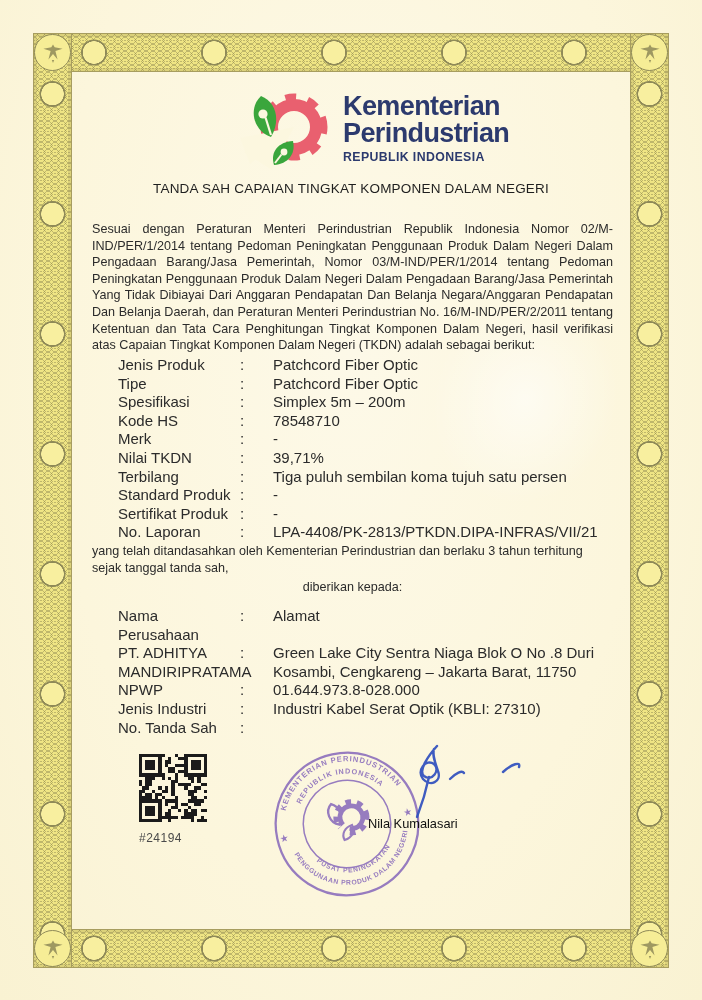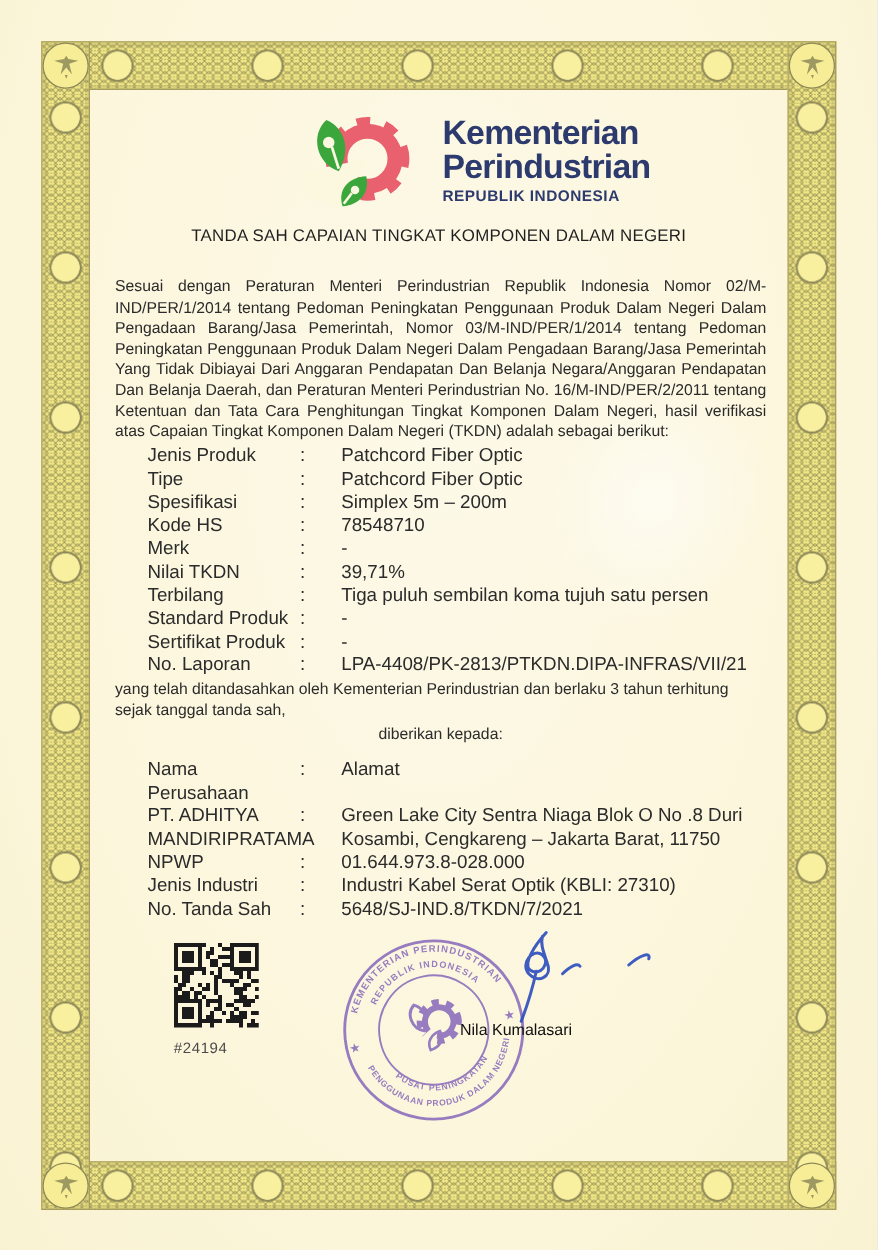--- a/index.html
+++ b/index.html
@@ -39,21 +39,21 @@
   }
   .c-tl{left:34px;top:34px}.c-tr{right:34px;top:34px}
   .c-bl{left:34px;bottom:33px}.c-br{right:34px;bottom:33px}
   .corner svg{width:24px;height:24px;fill:#8f8a58;opacity:.85}
   .watermark{
     position:absolute;left:430px;top:290px;width:190px;height:220px;z-index:1;
     background:radial-gradient(ellipse at center, rgba(255,255,255,.55) 0%, rgba(255,255,255,0) 68%);
     transform:rotate(18deg);pointer-events:none;
   }
   
-  .logo{position:absolute;left:238px;top:90px;display:flex;gap:24px;align-items:flex-start;z-index:3}
+  .logo{position:absolute;left:238px;top:90px;display:flex;gap:13px;align-items:flex-start;z-index:3}
   .logo-icon{width:92px;height:80px}
   .logo-text{color:#2c3a6e;padding-top:3px}
   .logo-l1,.logo-l2{font-size:27px;line-height:27px;font-weight:600;letter-spacing:-0.6px}
   .logo-l3{font-size:12.3px;font-weight:bold;letter-spacing:.4px;margin-top:3px}
   
   .title{position:absolute;left:0;right:0;top:181px;text-align:center;
     font-size:13.5px;font-weight:normal;letter-spacing:.2px;color:#1f1f1f;z-index:3}
   .intro{position:absolute;left:92px;width:521px;top:221px;font-size:12.6px;
     line-height:16.6px;text-align:justify;z-index:3}
   .fields,.company{position:absolute;left:118px;display:grid;
@@ -181,21 +181,20 @@
       <div>:</div>
       <div>Green Lake City Sentra Niaga Blok O No .8 Duri Kosambi, Cengkareng – Jakarta Barat, 11750</div>
     <div>NPWP</div>
       <div>:</div>
       <div>01.644.973.8-028.000</div>
     <div>Jenis Industri</div>
       <div>:</div>
       <div>Industri Kabel Serat Optik (KBLI: 27310)</div>
     <div>No. Tanda Sah</div>
       <div>:</div>
-      <div>5648/SJ-IND.8/TKDN/7/2021</div>
   </div>
 
 
   <div class="qr">
     <svg id="qr-svg" viewBox="0 0 21 21">
         <rect x="0" y="0" width="1" height="1" fill="#1b1b1b"></rect>
         <rect x="1" y="0" width="1" height="1" fill="#1b1b1b"></rect>
         <rect x="2" y="0" width="1" height="1" fill="#1b1b1b"></rect>
         <rect x="3" y="0" width="1" height="1" fill="#1b1b1b"></rect>
         <rect x="4" y="0" width="1" height="1" fill="#1b1b1b"></rect>

